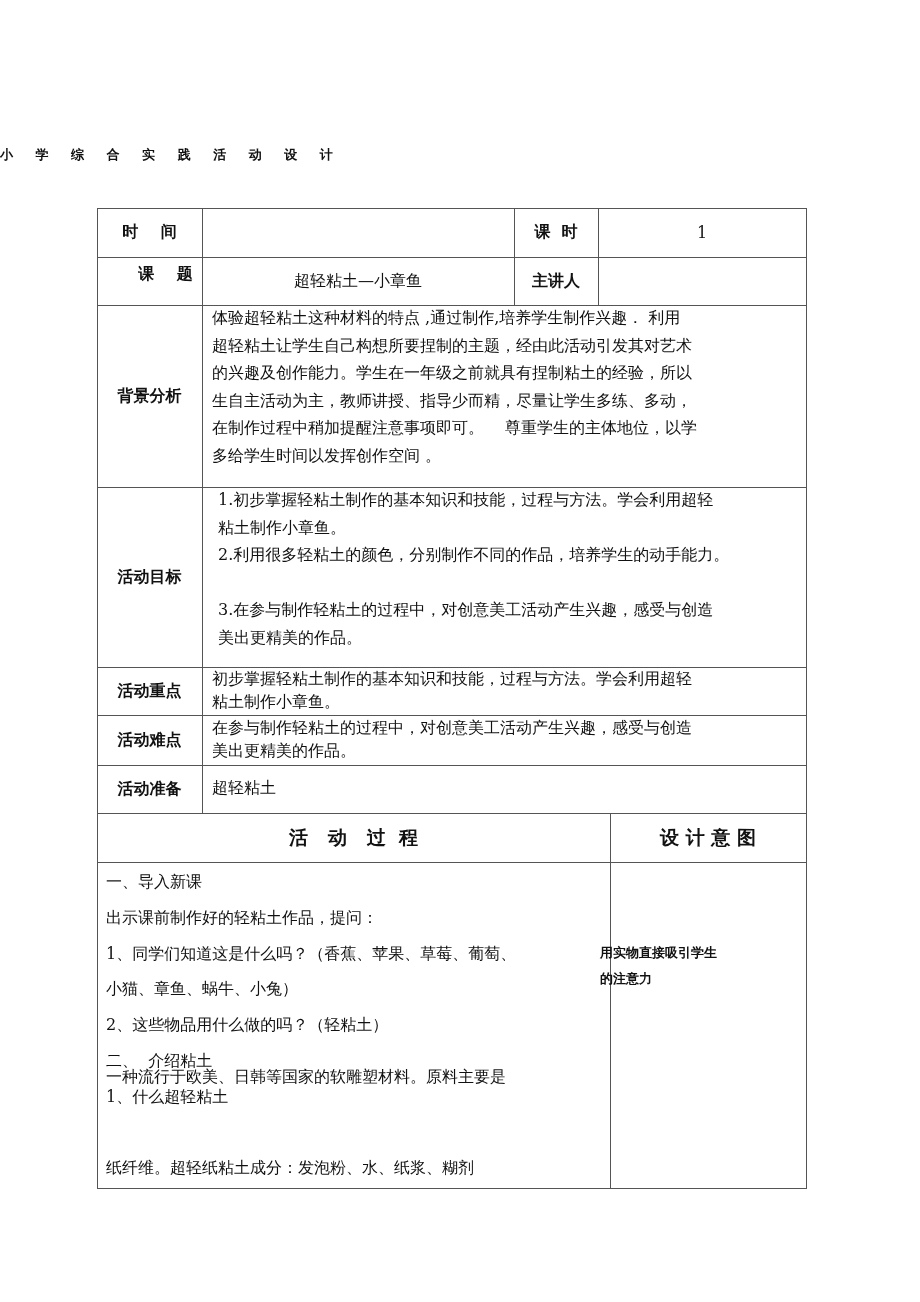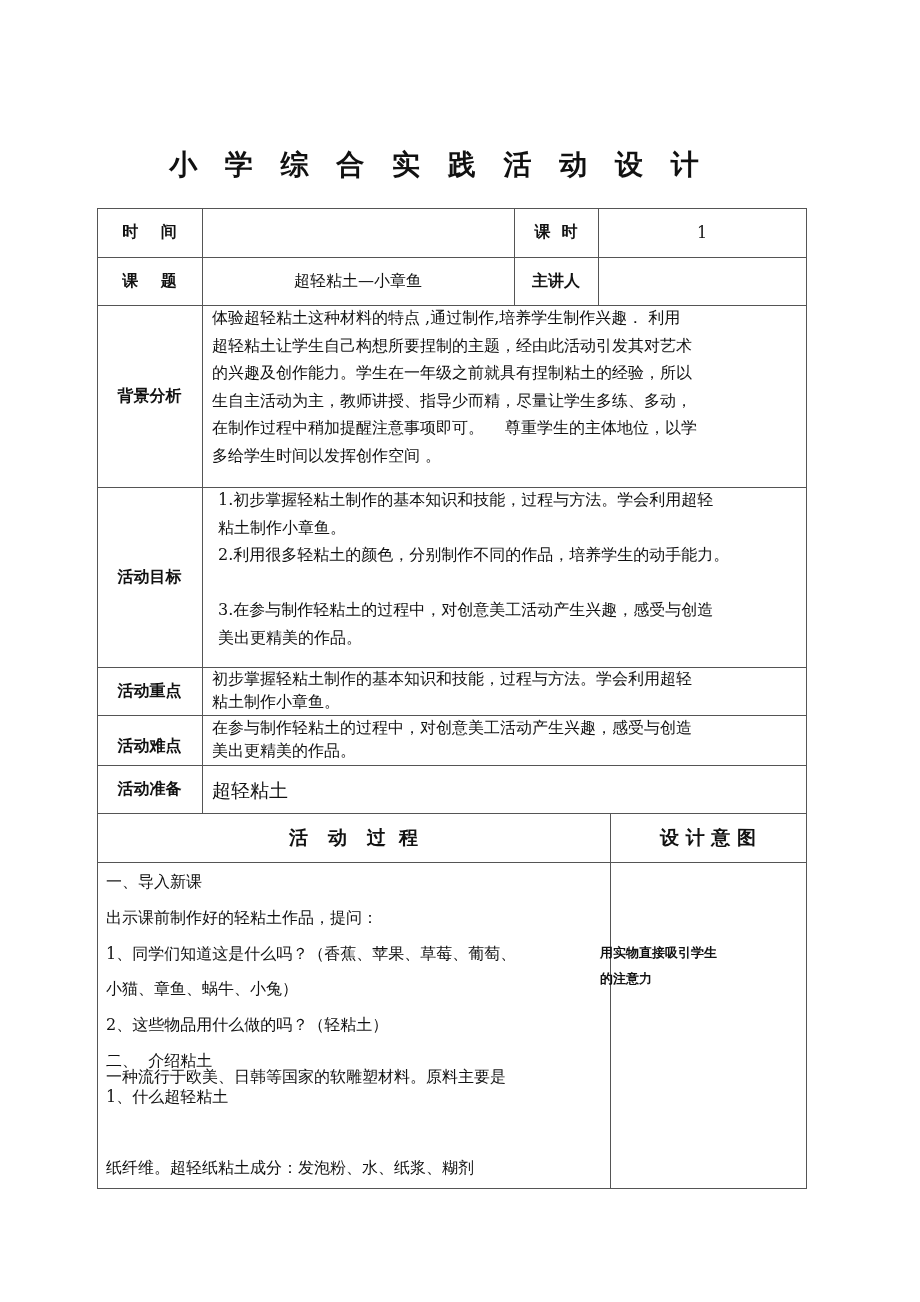--- a/index.html
+++ b/index.html
@@ -2,33 +2,33 @@
 <html><head>
 <meta charset="utf-8">
 <style>
   html, body { margin: 0; padding: 0; background: #ffffff; }
   body {
     width: 920px; height: 1302px; position: relative; overflow: hidden;
     font-family: "DejaVu Serif", "Liberation Serif", serif;
     color: #111111;
   }
   .doc-title {
-    position: absolute; left: 0; top: 146px; width: 877px; text-align: center;
+    position: absolute; left: 0; top: 146px; width: 877px; 
     font-family: "DejaVu Sans", "Liberation Sans", sans-serif;
-    font-size: 28px; font-weight: bold; letter-spacing: 9px;
+    font-size: 13px; font-weight: bold; letter-spacing: 9px;
   }
   .line-h { position: absolute; height: 1px; background: #555; }
   .line-v { position: absolute; width: 1px; background: #555; }
   .label {
     position: absolute; display: flex; align-items: center; justify-content: center;
     font-family: "DejaVu Sans", "Liberation Sans", sans-serif;
     font-size: 16px; font-weight: bold; white-space: pre;
   }
   .value {
-    position: absolute; font-size: 19px;
+    position: absolute; font-size: 16px;
   }
   .para { position: absolute; font-size: 16px; line-height: 27px; }
   .para div { white-space: nowrap; }
   .hdr {
     position: absolute; display: flex; align-items: center; justify-content: center;
     font-family: "DejaVu Sans", "Liberation Sans", sans-serif;
     font-size: 19px; font-weight: bold; white-space: pre;
   }
   .proc-line { position: absolute; left: 106px; font-size: 16px; white-space: pre; }
   .intent {
@@ -61,21 +61,21 @@
   <div class="line-v" style="left:514px; top:208px; height:97px;"></div>
   <div class="line-v" style="left:598px; top:208px; height:97px;"></div>
   <div class="line-v" style="left:610px; top:813px; height:375px;"></div>
 </div>
 
 <div class="label" style="left:97px; top:208px; width:105px; height:49px;">时    间</div>
 <div class="value" style="left:210px; top:224px; width:300px;"></div>
 <div class="label" style="left:514px; top:208px; width:84px; height:49px;">课  时</div>
 <div class="label" style="left:598px; top:208px; width:208px; height:49px; font-weight:normal; font-family:'DejaVu Serif','Liberation Serif',serif;">1</div>
 
-<div class="label" style="left:97px; top:257px; width:105px; height:48px;">课    题</div>
+<div class="label" style="left:97px; top:250px; width:105px; height:48px;padding-left:16px;">课    题</div>
 <div class="label" style="left:202px; top:257px; width:312px; height:48px; font-weight:normal; font-family:'DejaVu Serif','Liberation Serif',serif;">超轻粘土—小章鱼</div>
 <div class="label" style="left:514px; top:257px; width:84px; height:48px;">主讲人</div>
 <div class="label" style="left:598px; top:257px; width:208px; height:48px; font-weight:normal;"></div>
 
 <div class="label" style="left:97px; top:305px; width:105px; height:182px;">背景分析</div>
 <div class="para" style="left:212px; top:304px; line-height:27.5px;">
   <div>体验超轻粘土这种材料的特点 ,通过制作,培养学生制作兴趣． 利用</div>
   <div>超轻粘土让学生自己构想所要捏制的主题，经由此活动引发其对艺术</div>
   <div>的兴趣及创作能力。学生在一年级之前就具有捏制粘土的经验，所以</div>
   <div>生自主活动为主，教师讲授、指导少而精，尽量让学生多练、多动，</div>
@@ -92,21 +92,21 @@
   <div>3.在参与制作轻粘土的过程中，对创意美工活动产生兴趣，感受与创造</div>
   <div>美出更精美的作品。</div>
 </div>
 
 <div class="label" style="left:97px; top:667px; width:105px; height:48px;">活动重点</div>
 <div class="para" style="left:212px; top:667px; line-height:23px;">
   <div>初步掌握轻粘土制作的基本知识和技能，过程与方法。学会利用超轻</div>
   <div>粘土制作小章鱼。</div>
 </div>
 
-<div class="label" style="left:97px; top:715px; width:105px; height:50px;margin-top:6px;">活动难点</div>
+<div class="label" style="left:97px; top:715px; width:105px; height:50px;">活动难点</div>
 <div class="para" style="left:212px; top:716px; line-height:23px;">
   <div>在参与制作轻粘土的过程中，对创意美工活动产生兴趣，感受与创造</div>
   <div>美出更精美的作品。</div>
 </div>
 
 <div class="label" style="left:97px; top:765px; width:105px; height:48px;text-align:right;">活动准备</div>
 <div class="value" style="left:212px; top:778px;">超轻粘土</div>
 
 <div class="hdr" style="left:97px; top:813px; width:513px; height:49px;">活   动   过  程</div>
 <div class="hdr" style="left:610px; top:813px; width:196px; height:49px;">设 计 意 图</div>

